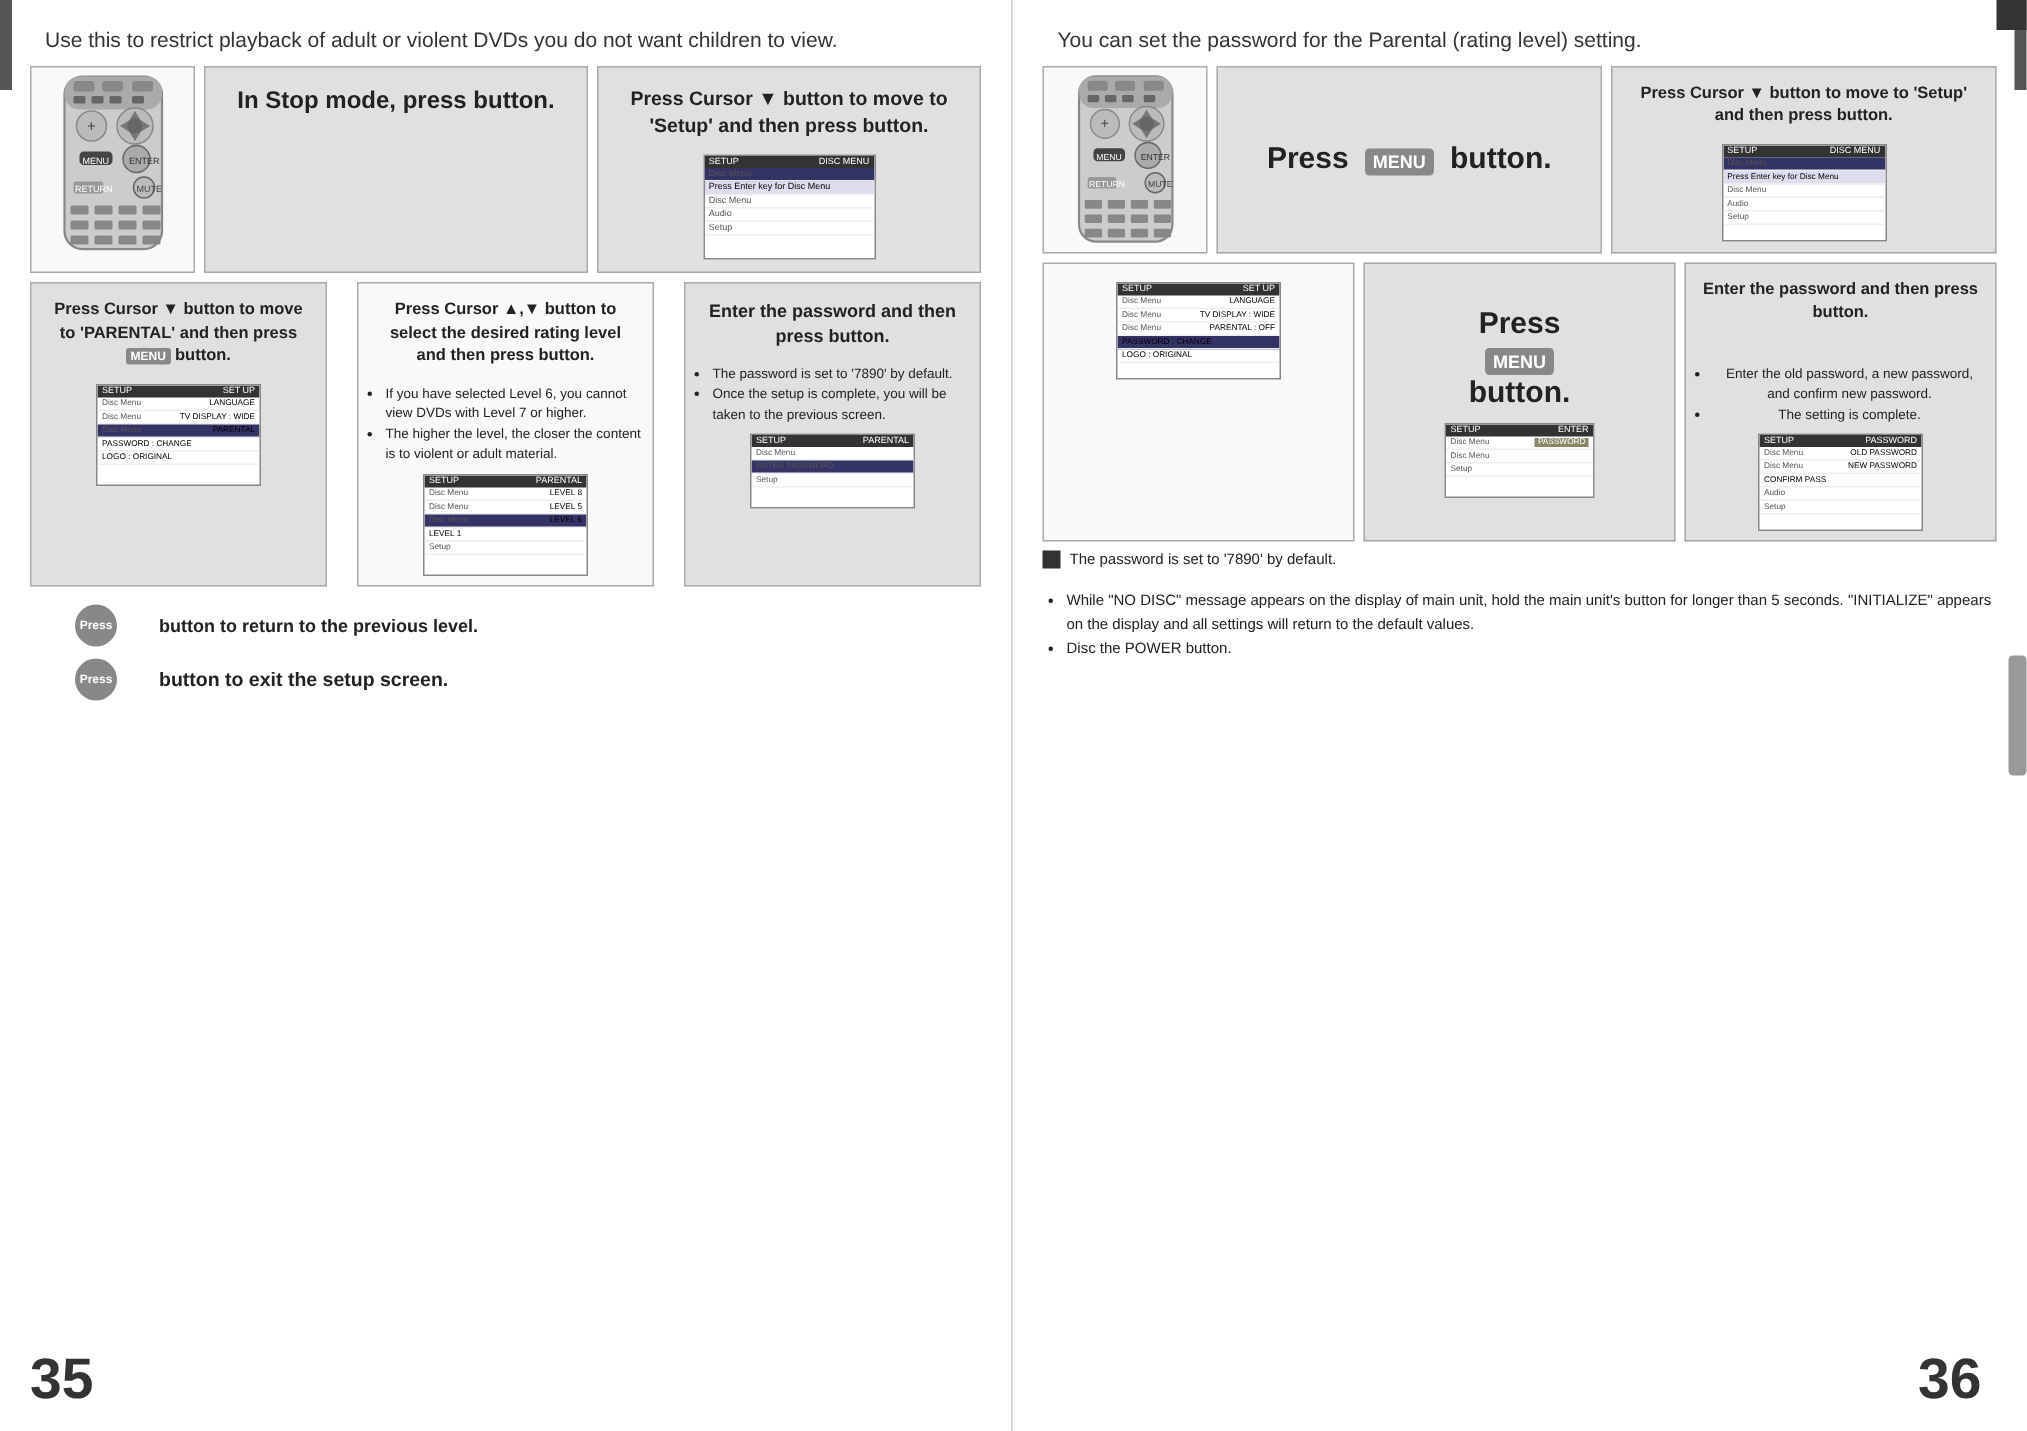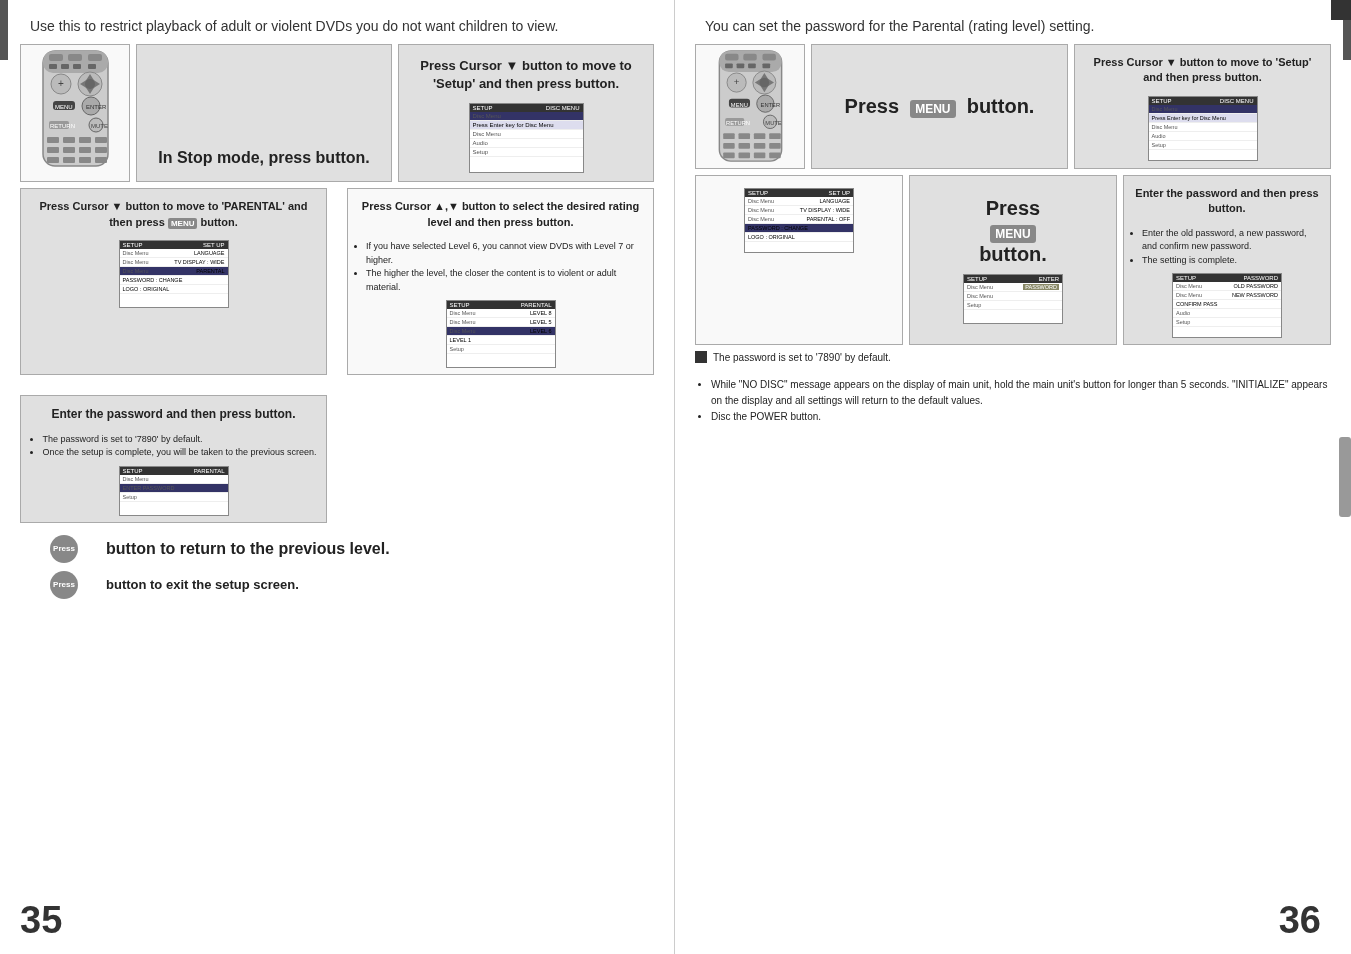--- a/index.html
+++ b/index.html
@@ -241,21 +241,21 @@
           <rect x="46" y="98" width="12" height="6" rx="1" fill="#888"></rect>
           <rect x="62" y="98" width="12" height="6" rx="1" fill="#888"></rect>
 
           <rect x="14" y="108" width="12" height="6" rx="1" fill="#888"></rect>
           <rect x="30" y="108" width="12" height="6" rx="1" fill="#888"></rect>
           <rect x="46" y="108" width="12" height="6" rx="1" fill="#888"></rect>
           <rect x="62" y="108" width="12" height="6" rx="1" fill="#888"></rect>
         </svg>
       </div>
 
-      <div class="cell-gray" style="min-height:130px; padding:8px; justify-content:flex-end;">
+      <div class="cell-gray" style="min-height:130px; padding:8px; justify-content:flex-start;">
         <div class="cell-inner large" style="font-size:16px;">In Stop mode, press button.</div>
       </div>
 
       <div class="cell-gray" style="min-height:130px; padding:8px; justify-content:flex-start;">
         <div class="cell-inner" style="font-size:13px;">Press Cursor ▼ button to move to 'Setup' and then press button.</div>
 
         <div style="margin-top:6px;">
           <div class="screen-mockup" style="width:115px; height:70px;">
             <div class="screen-header">
               <span>SETUP</span>
@@ -274,21 +274,21 @@
               <span class="screen-row-label">Audio</span>
             </div>
             <div class="screen-row">
               <span class="screen-row-label">Setup</span>
             </div>
           </div>
         </div>
       </div>
     </div>
 
-    <div style="display:grid; grid-template-columns: 1fr 1fr; gap:20px; margin-bottom:6px;">
+    <div style="display:grid; grid-template-columns: 1fr 1fr 1fr; gap:20px; margin-bottom:6px;">
 
       <div class="cell-gray" style="padding:6px;">
         <div class="cell-inner smaller">
           Press Cursor ▼ button to move to 'PARENTAL' and then press <span style="background:#888;color:#fff;padding:1px 3px;border-radius:2px;font-size:8px;">MENU</span> button.
         </div>
 
         <div style="margin-top:6px;">
           <div class="screen-mockup" style="width:110px; height:68px;">
             <div class="screen-header">
               <span>SETUP</span>
@@ -377,21 +377,21 @@
         </div>
       </div>
     </div>
 
 
     <div style="margin-top:12px;">
       <div class="press-row">
         <div class="btn-oval">
           <span>Press</span>
         </div>
-        <span style="font-size:16px; font-weight:bold; margin-left:20px;">button to return to the previous level.</span>
+        <span style="font-size:12px; font-weight:bold; margin-left:20px;">button to return to the previous level.</span>
       </div>
       <div class="press-row" style="margin-top:8px;">
         <div class="btn-oval">
           <span>Press</span>
         </div>
         <span style="font-size:13px; font-weight:bold; margin-left:20px;">button to exit the setup screen.</span>
       </div>
     </div>
 
     <div style="font-size:38px; font-weight:bold; color:#333; position:absolute; bottom:12px; left:20px;">35</div>
@@ -537,21 +537,21 @@
             </div>
             <div class="screen-row">
               <span class="screen-row-label" style="font-size:5.5px;">Setup</span>
             </div>
           </div>
         </div>
       </div>
 
       <div class="cell-gray" style="padding:6px;">
         <div class="cell-inner smaller">Enter the password and then press button.</div>
-        <ul style="font-size:9px; list-style:disc; padding-left:12px; margin-top:6px; line-height:1.5;">
+        <ul style="font-size:9px; list-style:disc; padding-left:12px; margin-top:22px; line-height:1.5;text-align:center;">
           <li>Enter the old password, a new password, and confirm new password.</li>
           <li>The setting is complete.</li>
         </ul>
 
         <div style="margin-top:6px;">
           <div class="screen-mockup" style="width:110px; height:65px;">
             <div class="screen-header">
               <span>SETUP</span>
               <span>PASSWORD</span>
             </div>

